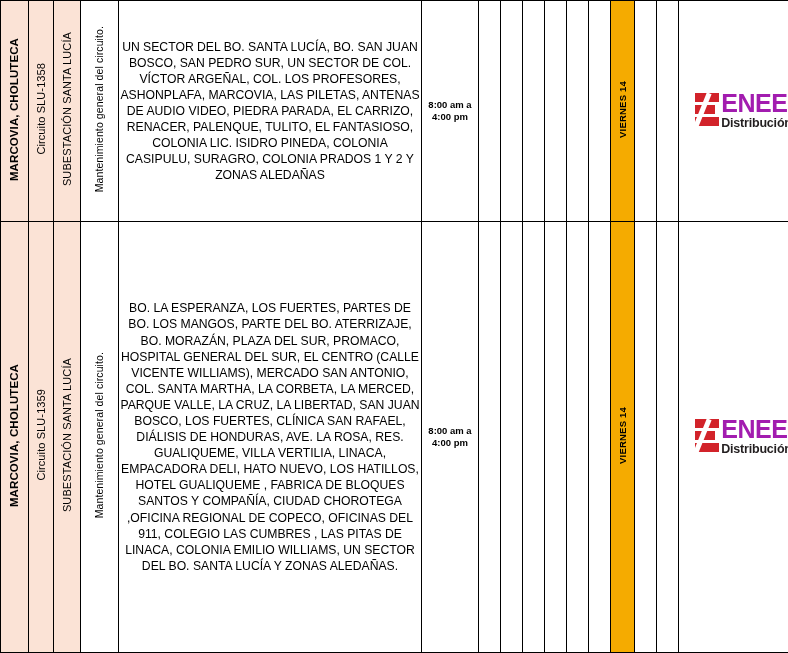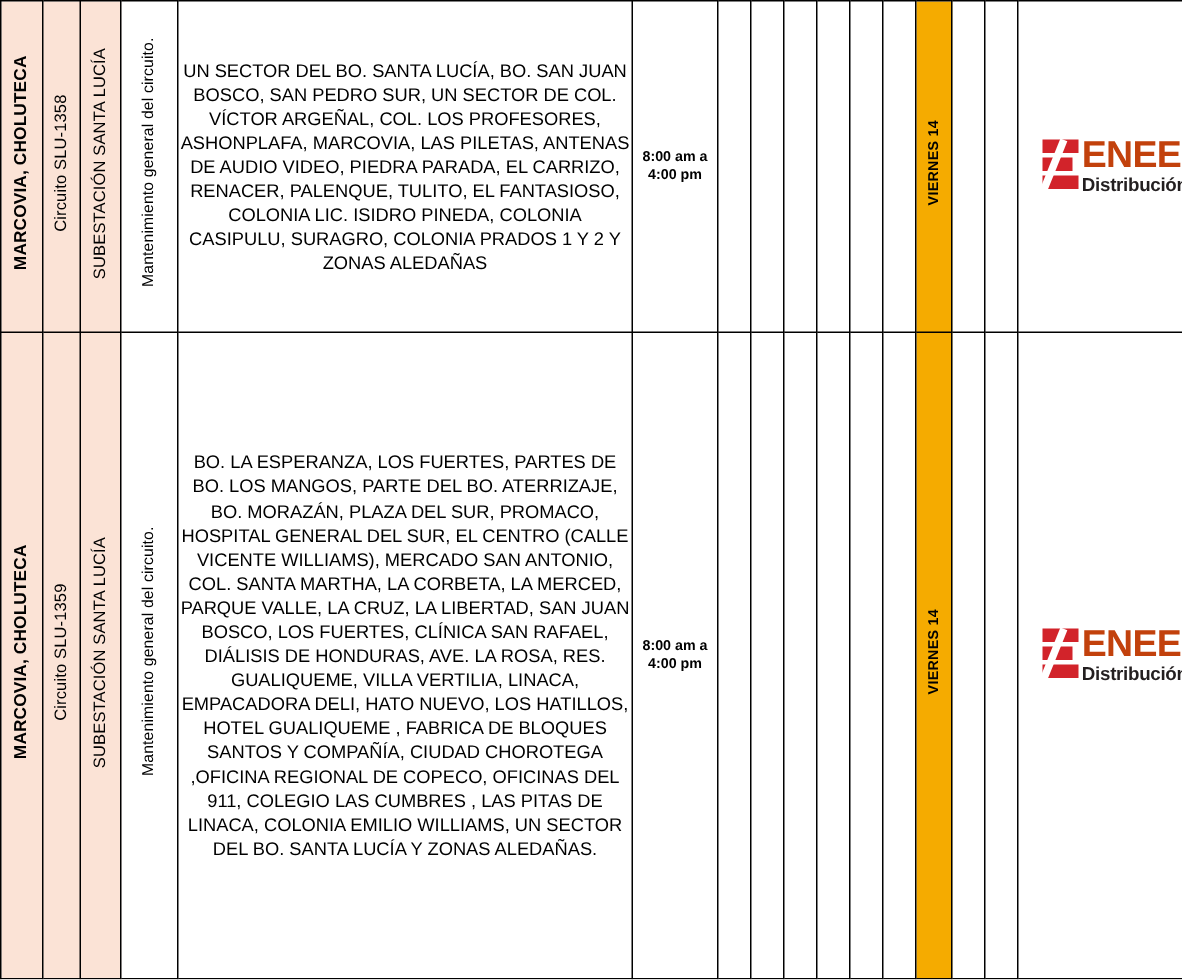--- a/index.html
+++ b/index.html
@@ -129,21 +129,21 @@
   .logo-text {
     display: flex;
     flex-direction: column;
     align-items: flex-start;
     line-height: 1;
   }
   .logo-enee {
     font-size: 25px;
     font-weight: bold;
     letter-spacing: -0.5px;
-    color: #c2410c;
+    color: #a21caf;
   }
   .logo-dist {
     font-size: 12.5px;
     font-weight: bold;
     color: #231f20;
     margin-top: 1px;
     letter-spacing: -0.2px;
   }
 </style>
 </head>

